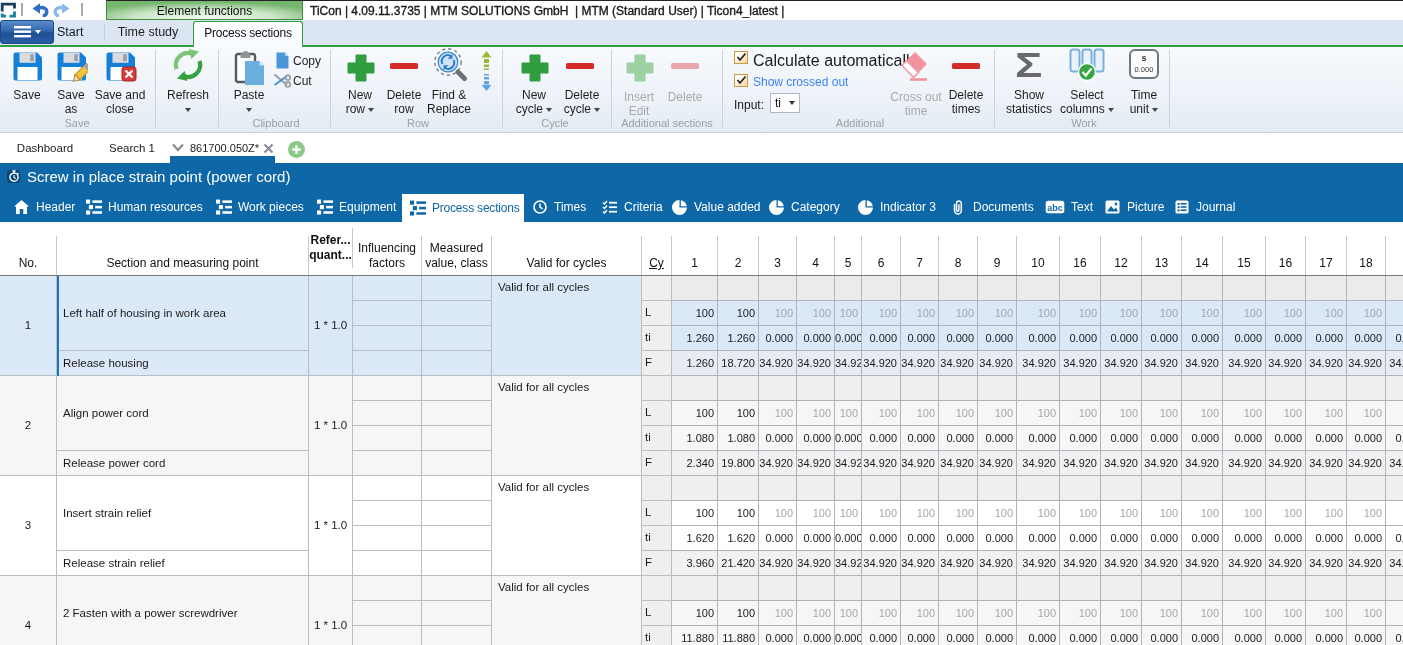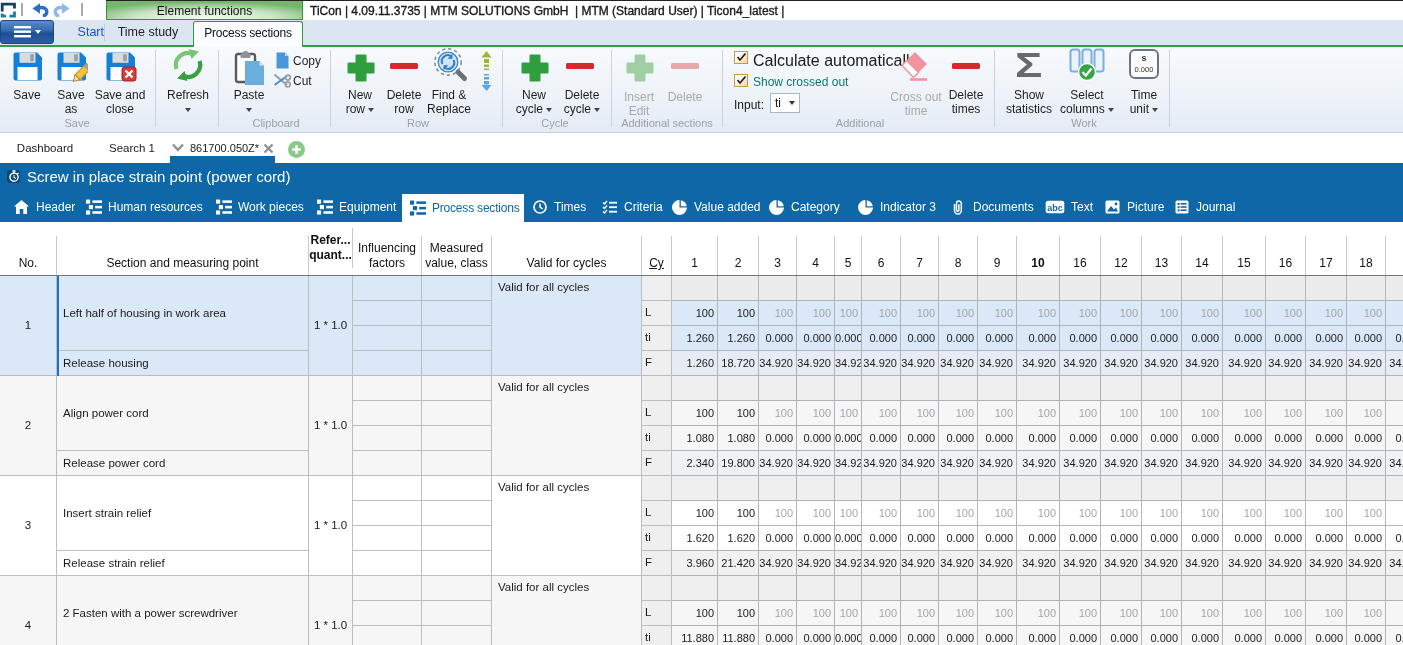--- a/index.html
+++ b/index.html
@@ -49,21 +49,21 @@
 <div class="a" style="left:0;top:45px;width:1403px;height:1.5px;background:#2f9e44"></div>
 <div class="a" style="left:0;top:20px;width:54px;height:24px;border-radius:3px;
 background:linear-gradient(180deg,#5a8bc9 0%,#3468ae 45%,#1d4f97 55%,#2c5ea6 100%);
 border:1px solid #1a4a85"></div>
 <svg class="a" style="left:14px;top:26px" width="28" height="12" viewBox="0 0 28 12">
 <rect x="0" y="0" width="17" height="2.4" fill="#fff"></rect>
     <rect x="0" y="4.5" width="17" height="2.4" fill="#fff"></rect>
     <rect x="0" y="9" width="17" height="2.4" fill="#fff"></rect>
 <path d="M21 4 l6 0 l-3 4 z" fill="#fff"></path>
 </svg>
-<div class="a" style="left:57px;top:20px;width:47px;height:24px;font-size:12.5px;color:#1d4ed8;text-align:right;line-height:24px">Start</div>
+<div class="a" style="left:57px;top:20px;width:47px;height:24px;font-size:12.5px;color:#0f172a;text-align:left;line-height:24px">Start</div>
 <div class="a" style="left:104px;top:24px;width:1px;height:17px;background:#c2cbd6"></div>
 <div class="a" style="left:105px;top:20px;width:86px;height:24px;font-size:12.5px;color:#222;text-align:center;line-height:24px">Time study</div>
 <div class="a" style="left:193px;top:21px;width:110px;height:25.5px;background:#fafcff;
 border:1.5px solid #2e9b3f;border-bottom:none;border-radius:3px 3px 0 0;z-index:3;
 font-size:12px;letter-spacing:-.2px;color:#111;text-align:center;line-height:23px">Process sections</div>
 <div class="a" style="left:0;top:46.5px;width:1403px;height:86.5px;
 background:linear-gradient(180deg,#f7fafd 0%,#eef3f9 55%,#e3ebf4 100%);
 border-bottom:1px solid #c8d2de"></div>
 <svg class="a" style="left:12px;top:50px" width="32" height="32" viewBox="0 0 32 32">
 <path d="M3.5 2.5 h21.5 l5 5 v21 a2 2 0 0 1 -2 2 h-24.5 a2 2 0 0 1 -2 -2 v-24 a2 2 0 0 1 2 -2 z" fill="#1580d8"></path>
@@ -174,21 +174,21 @@
 <div class="sep" style="left:722px"></div>
 <div class="a" style="left:734px;top:51px;width:13.5px;height:13px;background:linear-gradient(135deg,#ffffff 25%,#fbd9a4 90%);border:1.5px solid #c89c45"></div>
 <svg class="a" style="left:735.5px;top:52px" width="11" height="10" viewBox="0 0 11 10">
 <path d="M1.5 5 L4 8 L9.5 1.5" fill="none" stroke="#222" stroke-width="1.7"></path>
 </svg>
 <div class="a" style="left:753px;top:52px;font-size:16px;color:#1a1a1a">Calculate automatically</div>
 <div class="a" style="left:734px;top:74px;width:13.5px;height:13px;background:linear-gradient(135deg,#ffffff 25%,#fbd9a4 90%);border:1.5px solid #c89c45"></div>
 <svg class="a" style="left:735.5px;top:75px" width="11" height="10" viewBox="0 0 11 10">
 <path d="M1.5 5 L4 8 L9.5 1.5" fill="none" stroke="#222" stroke-width="1.7"></path>
 </svg>
-<div class="a" style="left:753px;top:75px;font-size:12px;color:#0f766e">Show crossed out</div>
+<div class="a" style="left:753px;top:75px;font-size:12px;color:#3b82f6">Show crossed out</div>
 <div class="a" style="left:734px;top:98px;font-size:12px;color:#1a1a1a">Input:</div>
 <div class="a" style="left:770px;top:93px;width:30px;height:20px;background:#fff;border:1px solid #a8b8c4;font-size:12px;color:#111;line-height:18px;padding-left:4px">ti</div>
 <div class="a" style="left:789px;top:101px;width:0;height:0;border-left:3.5px solid transparent;border-right:3.5px solid transparent;border-top:4px solid #333"></div>
 <svg class="a" style="left:901px;top:51px" width="28" height="30" viewBox="0 0 28 30">
 <path d="M14 1 L26 13 L17.5 21.5 L5.5 9.5 z" fill="#f2949f"></path>
 <path d="M5.5 9.5 L17.5 21.5 L12.5 26.5 L1 14.5 z" fill="#fff" stroke="#f2949f" stroke-width="1.5"></path>
 <path d="M9 28.5 h17" stroke="#f2949f" stroke-width="2.6"></path>
 </svg>
 <div class="lbl" style="left:886px;top:90px;width:60px;color:#a9a9a9">Cross out<br>time</div>
 <div class="a" style="left:952px;top:63px;width:28px;height:6px;border-radius:1.5px;background:#d42a2a"></div>
@@ -325,21 +325,21 @@
 <div class="hd" style="left:642px;top:236px;width:30px;height:40px;text-decoration:underline;">Cy</div>
 <div class="hd" style="left:672px;top:236px;width:46px;height:40px;">1</div>
 <div class="hd" style="left:718px;top:236px;width:41px;height:40px;">2</div>
 <div class="hd" style="left:759px;top:236px;width:38px;height:40px;">3</div>
 <div class="hd" style="left:797px;top:236px;width:38px;height:40px;">4</div>
 <div class="hd" style="left:835px;top:236px;width:27px;height:40px;">5</div>
 <div class="hd" style="left:862px;top:236px;width:39px;height:40px;">6</div>
 <div class="hd" style="left:901px;top:236px;width:38px;height:40px;">7</div>
 <div class="hd" style="left:939px;top:236px;width:39px;height:40px;">8</div>
 <div class="hd" style="left:978px;top:236px;width:39px;height:40px;">9</div>
-<div class="hd" style="left:1017px;top:236px;width:43px;height:40px;font-weight:bold;">10</div>
+<div class="hd" style="left:1017px;top:236px;width:43px;height:40px;">10</div>
 <div class="hd" style="left:1060px;top:236px;width:41px;height:40px;">16</div>
 <div class="hd" style="left:1101px;top:236px;width:41px;height:40px;">12</div>
 <div class="hd" style="left:1142px;top:236px;width:40px;height:40px;">13</div>
 <div class="hd" style="left:1182px;top:236px;width:41px;height:40px;">14</div>
 <div class="hd" style="left:1223px;top:236px;width:43px;height:40px;">15</div>
 <div class="hd" style="left:1266px;top:236px;width:40px;height:40px;">16</div>
 <div class="hd" style="left:1306px;top:236px;width:41px;height:40px;">17</div>
 <div class="hd" style="left:1347px;top:236px;width:39px;height:40px;">18</div>
 <div class="hd" style="left:1386px;top:236px;width:41px;height:40px;"></div>
 <div class="a" style="left:0;top:275px;width:1403px;height:1px;background:#74777a"></div>

